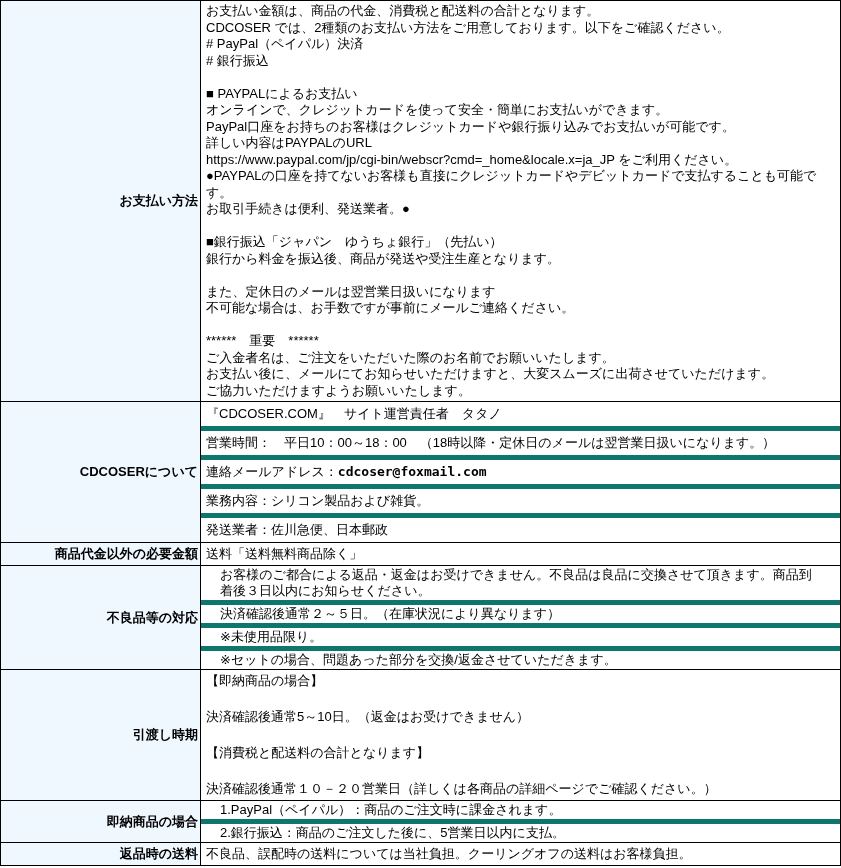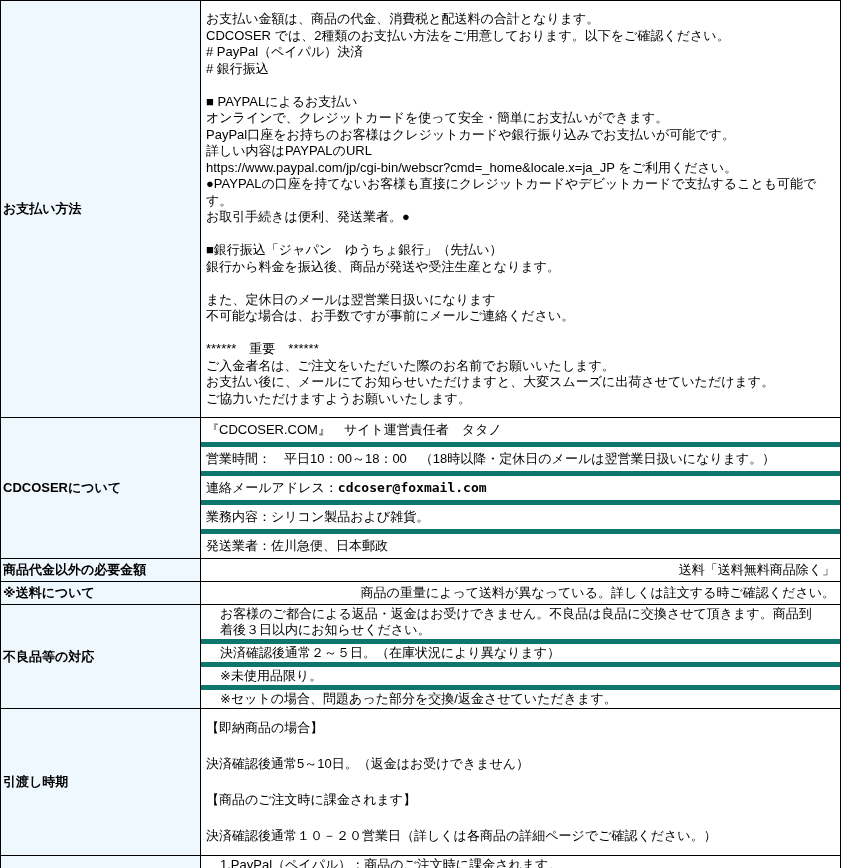--- a/index.html
+++ b/index.html
@@ -21,27 +21,27 @@
     table-layout: fixed;
   }
   col.c-label { width: 200px; }
   th, td {
     border: 1px solid #000000;
     padding: 0;
   }
   th {
     background: #f0f8ff;
     font-weight: bold;
-    text-align: left;
+    text-align: right;
     vertical-align: middle;
     font-size: 13px;
     padding: 2px;
   }
   td { vertical-align: top; background: #ffffff; }
-  td.cell { padding: 10px 0; }
+  td.cell { padding: 2px 0; }
   .line {
     padding: 0 5px;
     line-height: 16.5px;
     min-height: 16.5px;
     word-break: break-all;
   }
   .delivery-cell .line {
     line-height: 18px;
     min-height: 18px;
   }
@@ -49,21 +49,20 @@
     padding: 4px 5px;
     line-height: 16px;
     border-bottom: 5px solid #0f766e;
     word-break: break-all;
   }
   .subrow:last-child { border-bottom: none; }
   .subrow.tight { padding: 1px 19px; }
   .single {
     padding: 3px 5px;
     line-height: 16px;
-    text-align: right;
   }
   .email {
     font-weight: bold;
     font-family: "DejaVu Sans Mono", "Liberation Mono", monospace;
   }
 </style>
 </head>
 <body>
 
 <div class="page">
@@ -114,45 +113,39 @@
         </td>
       </tr>
 
       <tr>
         <th>商品代金以外の必要金額</th>
         <td>
           <div class="single">送料「送料無料商品除く」</div>
         </td>
       </tr>
 
-      <tr>
-        <th>※送料について</th>
-        <td>
-          <div class="single">商品の重量によって送料が異なっている。詳しくは註文する時ご確認ください。</div>
-        </td>
-      </tr>
 
       <tr>
         <th>不良品等の対応</th>
         <td>
           <div class="subrow tight">お客様のご都合による返品・返金はお受けできません。不良品は良品に交換させて頂きます。商品到着後３日以内にお知らせください。</div>
           <div class="subrow tight">決済確認後通常２～５日。（在庫状況により異なります）</div>
           <div class="subrow tight">※未使用品限り。</div>
           <div class="subrow tight">※セットの場合、問題あった部分を交換/返金させていただきます。</div>
         </td>
       </tr>
 
       <tr>
         <th>引渡し時期</th>
         <td class="cell delivery-cell">
             <div class="line">【即納商品の場合】</div>
             <div class="line">&nbsp;</div>
             <div class="line">決済確認後通常5～10日。（返金はお受けできません）</div>
             <div class="line">&nbsp;</div>
-            <div class="line">【商品のご注文時に課金されます】</div>
+            <div class="line">【消費税と配送料の合計となります】</div>
             <div class="line">&nbsp;</div>
             <div class="line">決済確認後通常１０－２０営業日（詳しくは各商品の詳細ページでご確認ください。）</div>
           </td>
       </tr>
 
       <tr>
         <th>即納商品の場合</th>
         <td>
           <div class="subrow tight">1.PayPal（ペイパル）：商品のご注文時に課金されます。</div>
           <div class="subrow tight">2.銀行振込：商品のご注文した後に、5営業日以内に支払。</div>

